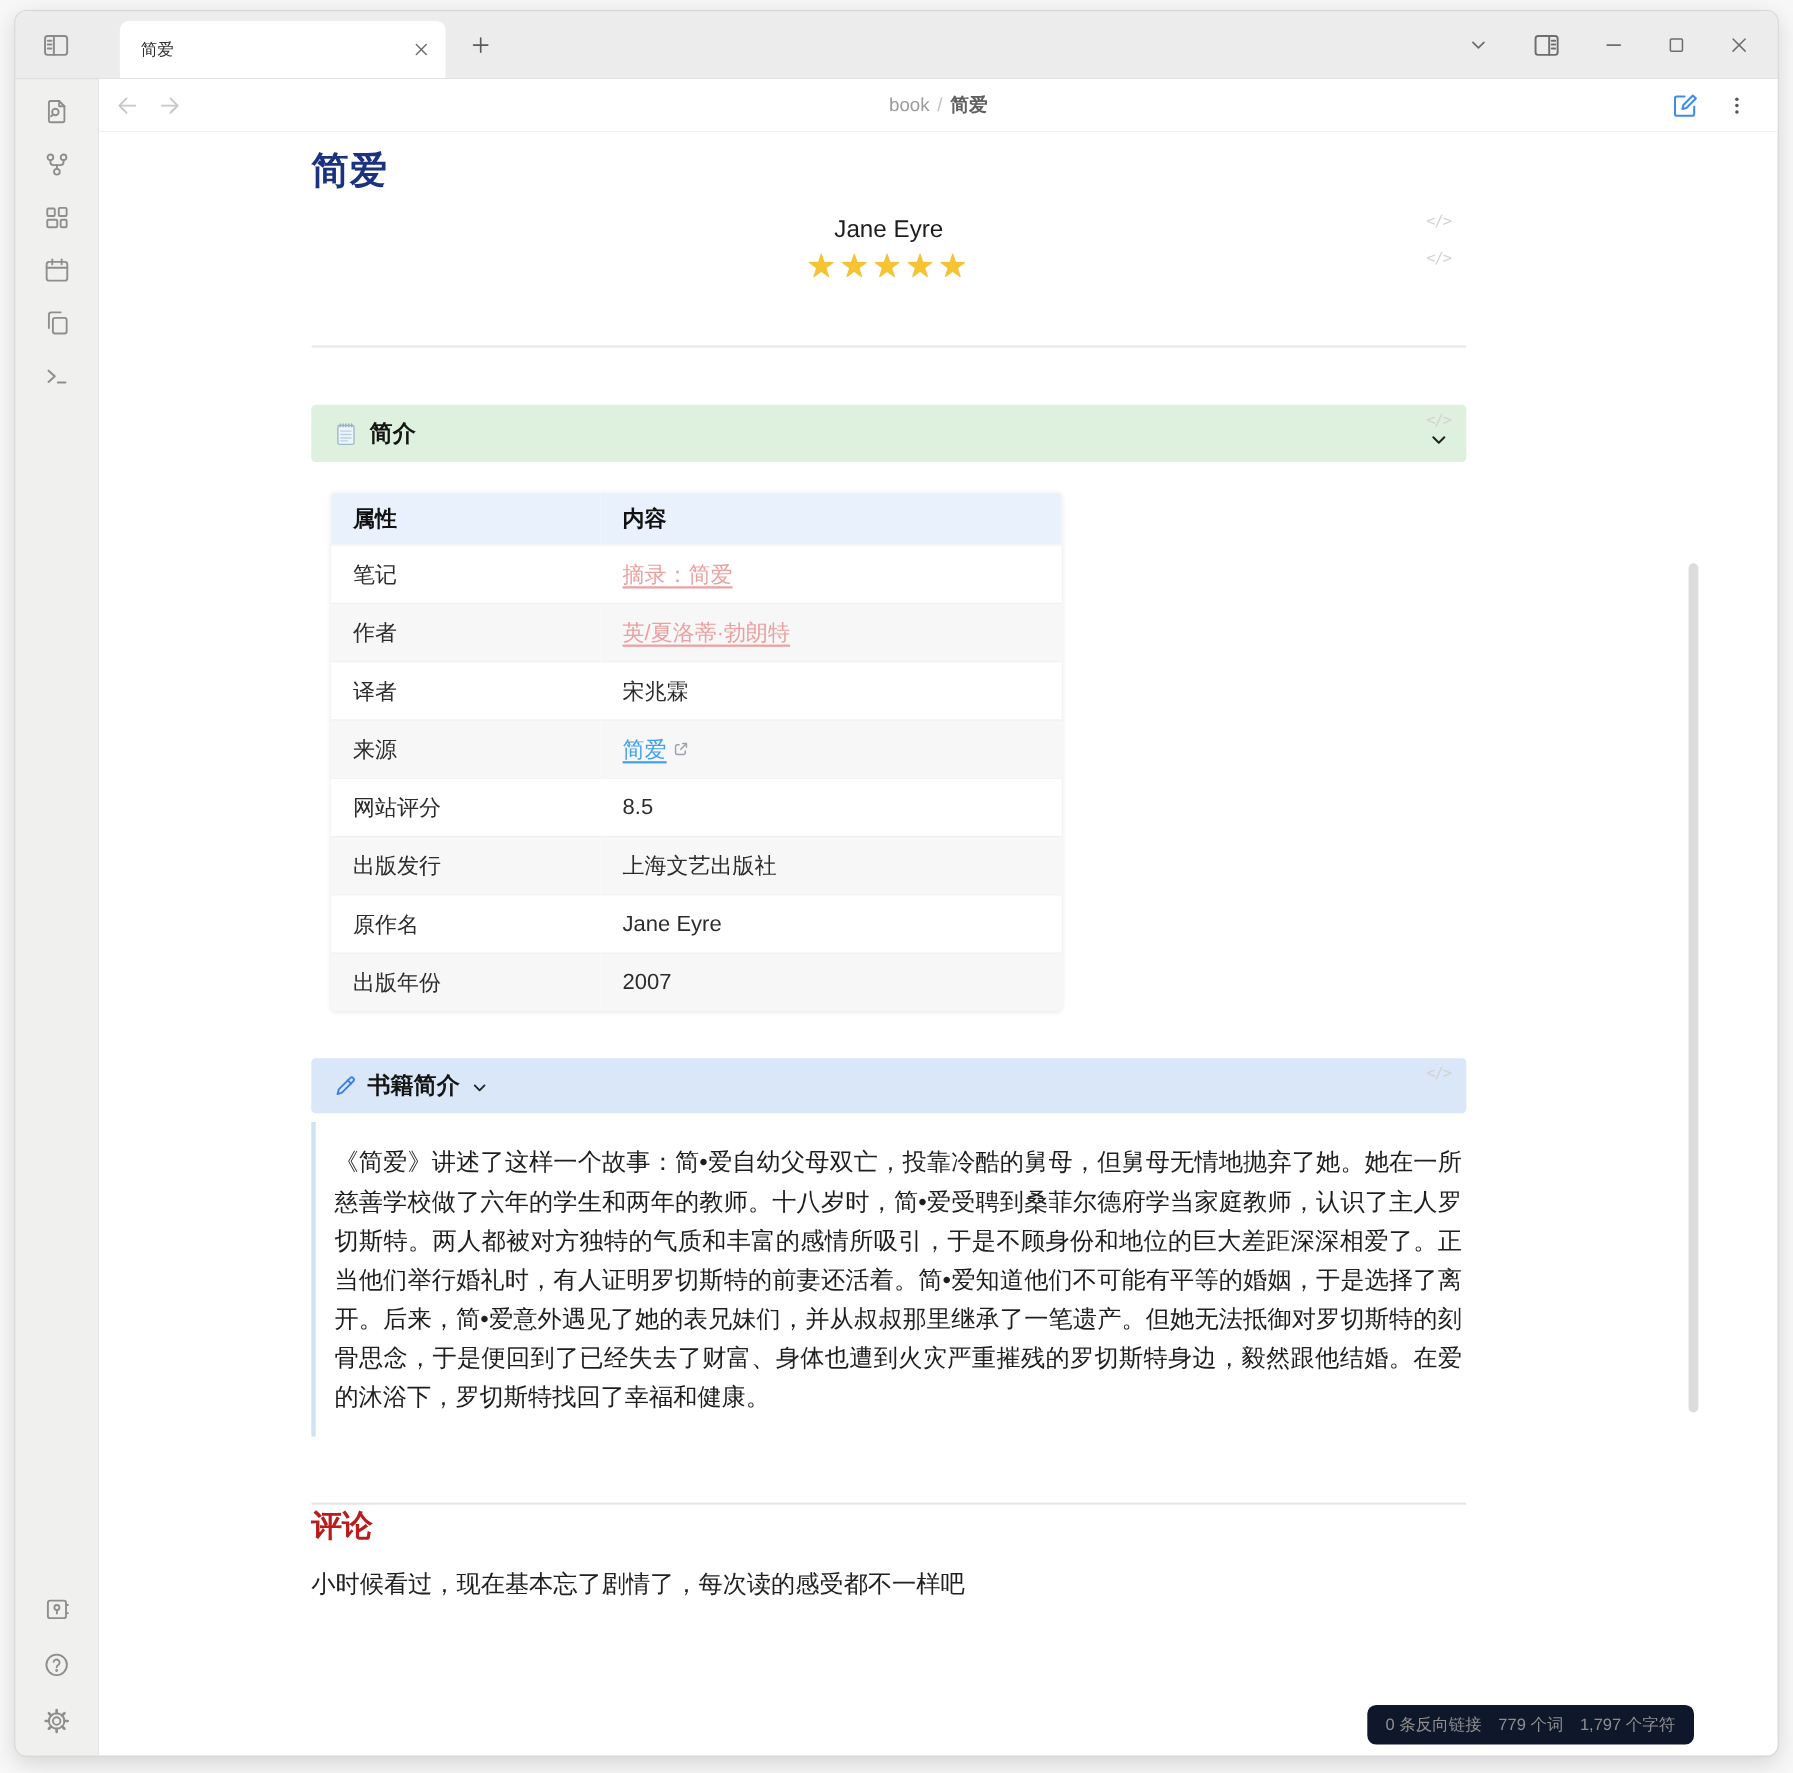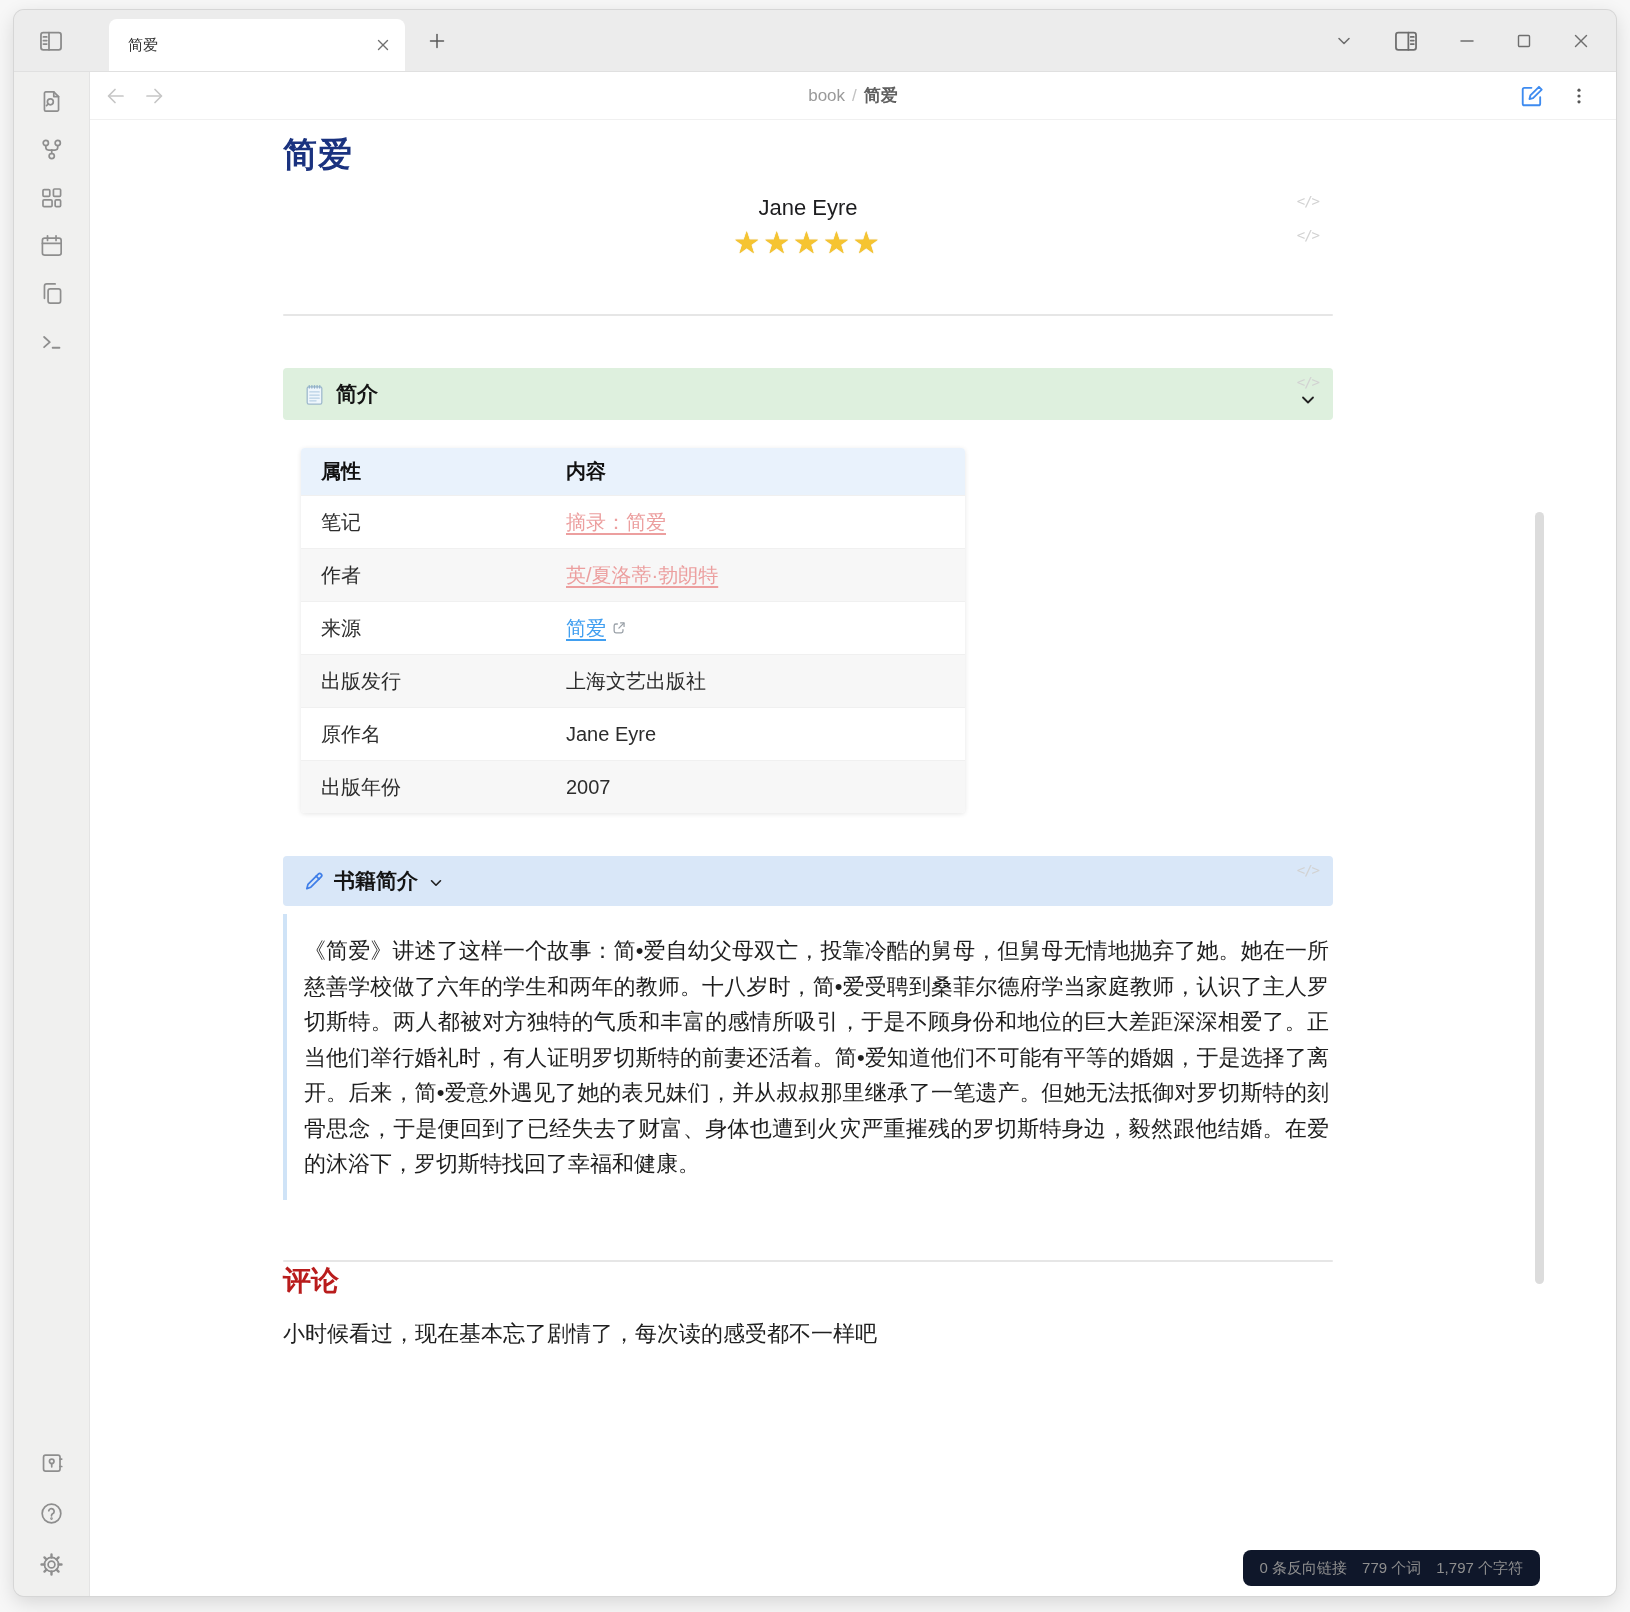--- a/index.html
+++ b/index.html
@@ -352,26 +352,34 @@
               <tbody>
                 <tr>
                   <td>笔记</td>
                   <td><a class="cell-link pink">摘录：简爱</a></td>
                 </tr>
                 <tr>
                   <td>作者</td>
                   <td><a class="cell-link pink">英/夏洛蒂·勃朗特</a></td>
                 </tr>
                 <tr>
+                  <td>译者</td>
+                  <td>宋兆霖</td>
+                </tr>
+                <tr>
                   <td>来源</td>
                   <td><a class="cell-link blue">简爱</a><span class="ext-ic"><svg width="14" height="14" viewBox="0 0 13 13" fill="none" stroke="#9aa1a8" stroke-width="1.2" stroke-linecap="round" stroke-linejoin="round" style="display:inline">
                           <path d="M5 2.8H3.6A1.6 1.6 0 0 0 2 4.4v5A1.6 1.6 0 0 0 3.6 11h5a1.6 1.6 0 0 0 1.6-1.6V8"></path>
                           <polyline points="8,1.8 11.2,1.8 11.2,5"></polyline>
                           <line x1="6.4" y1="6.6" x2="11" y2="2"></line>
                         </svg></span></td>
+                </tr>
+                <tr>
+                  <td>网站评分</td>
+                  <td>8.5</td>
                 </tr>
                 <tr>
                   <td>出版发行</td>
                   <td>上海文艺出版社</td>
                 </tr>
                 <tr>
                   <td>原作名</td>
                   <td>Jane Eyre</td>
                 </tr>
                 <tr>

